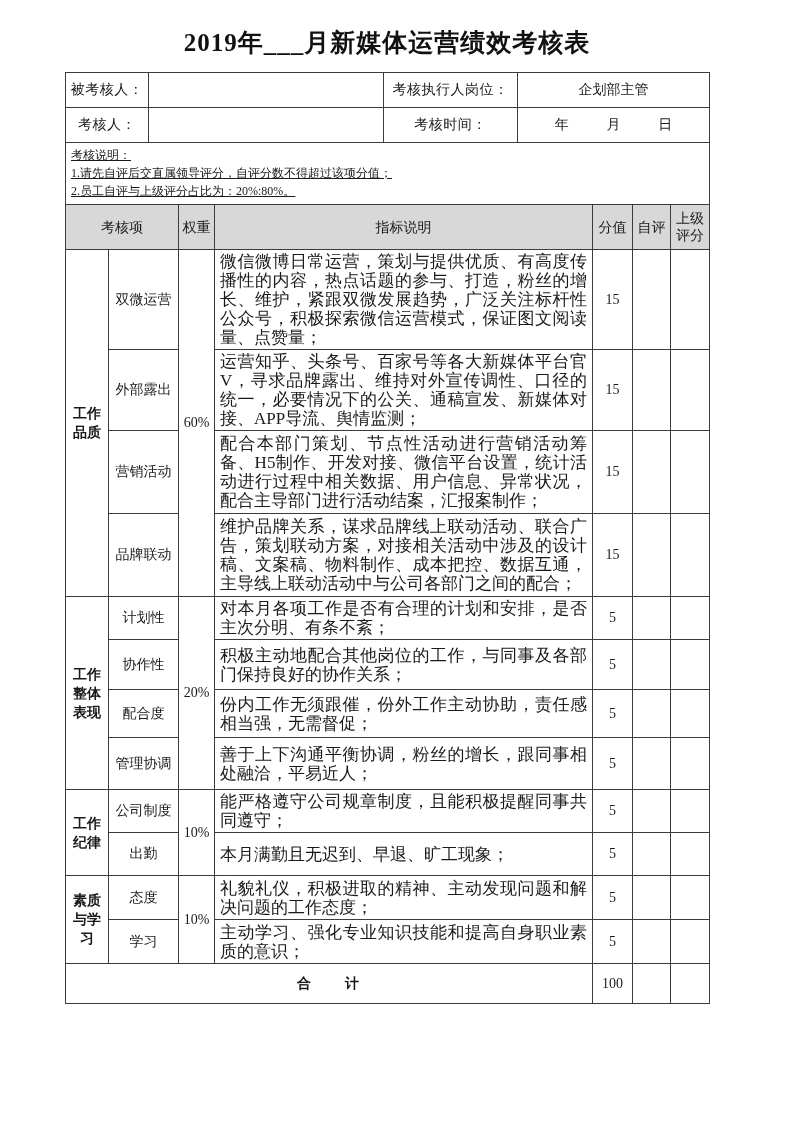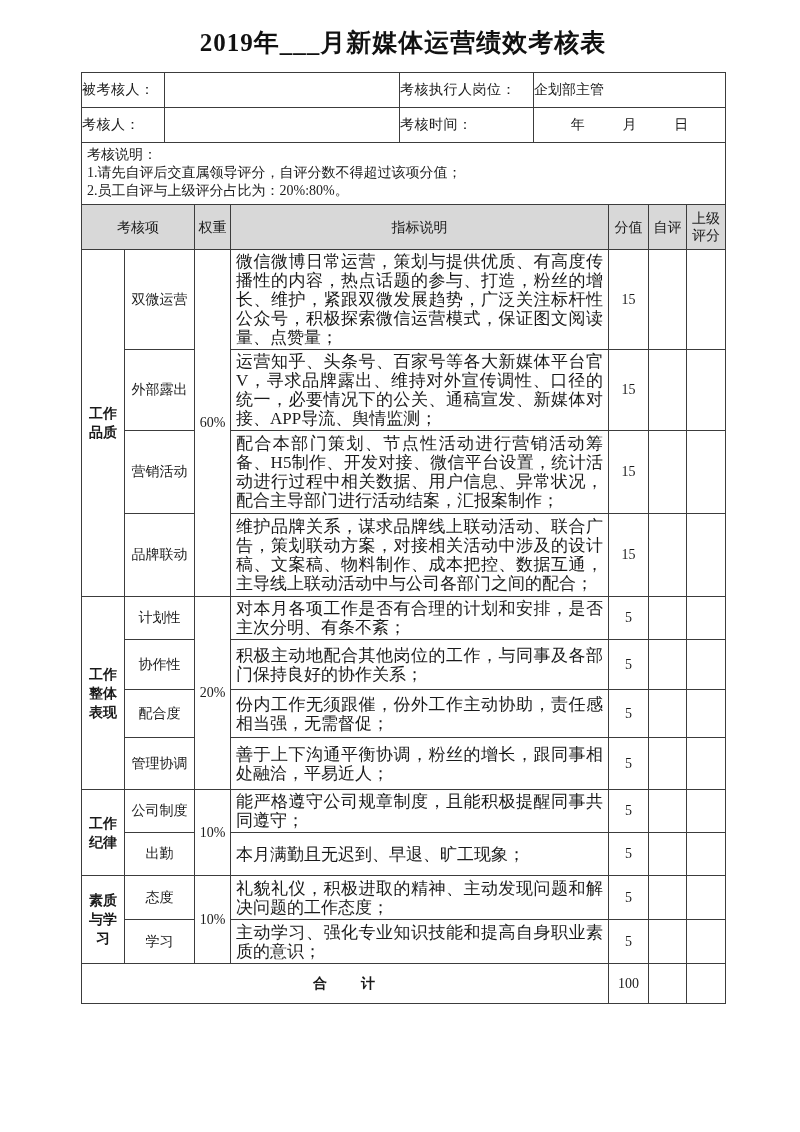--- a/index.html
+++ b/index.html
@@ -4,49 +4,49 @@
 <style>
   * { margin: 0; padding: 0; box-sizing: border-box; }
   html, body { background: #ffffff; }
   body {
     width: 800px; height: 1132px;
     font-family: "Liberation Serif", "DejaVu Serif", serif;
     color: #1a1a1a;
     position: relative;
     overflow: hidden;
   }
-  .page { width: 669px; height: 1132px; padding-top: 26px; margin-left: 16px; }
+  .page { width: 669px; height: 1132px; padding-top: 26px; }
 
   .doc-title {
     width: 644px; margin: 0 auto 0 65px;
     text-align: center;
     font-size: 25px; font-weight: bold;
     letter-spacing: 1px;
     color: #111;
     margin-bottom: 13px;
   }
 
   table { border-collapse: collapse; table-layout: fixed; margin-left: 65px; }
   td { border: 1px solid #3c3c3c; vertical-align: middle; overflow: hidden; }
 
   
   .t-top { width: 644px; }
-  .t-top td { font-size: 14px; height: 35px; }
+  .t-top td { font-size: 14px; text-align: center; height: 35px; }
   .t-top .lbl { letter-spacing: 0.5px; }
   .date-cell { }
   .date-flex { display: flex; justify-content: space-around; padding: 0 18px; }
 
   
   .notes-cell {
     text-align: left !important;
     padding: 3px 5px 4px 5px;
     height: 57px !important;
     vertical-align: top;
   }
-  .notes-cell div { font-size: 14px; line-height: 18px; }
+  .notes-cell div { font-size: 12px; line-height: 18px; text-decoration: underline; }
 
   
   .t-main { width: 644px; margin-top: -1px; }
   .t-main td { font-size: 14px; text-align: center; }
   .t-main td.desc {
     text-align: justify;
     font-size: 17px;
     line-height: 19px;
     padding: 2px 5px;
   }

